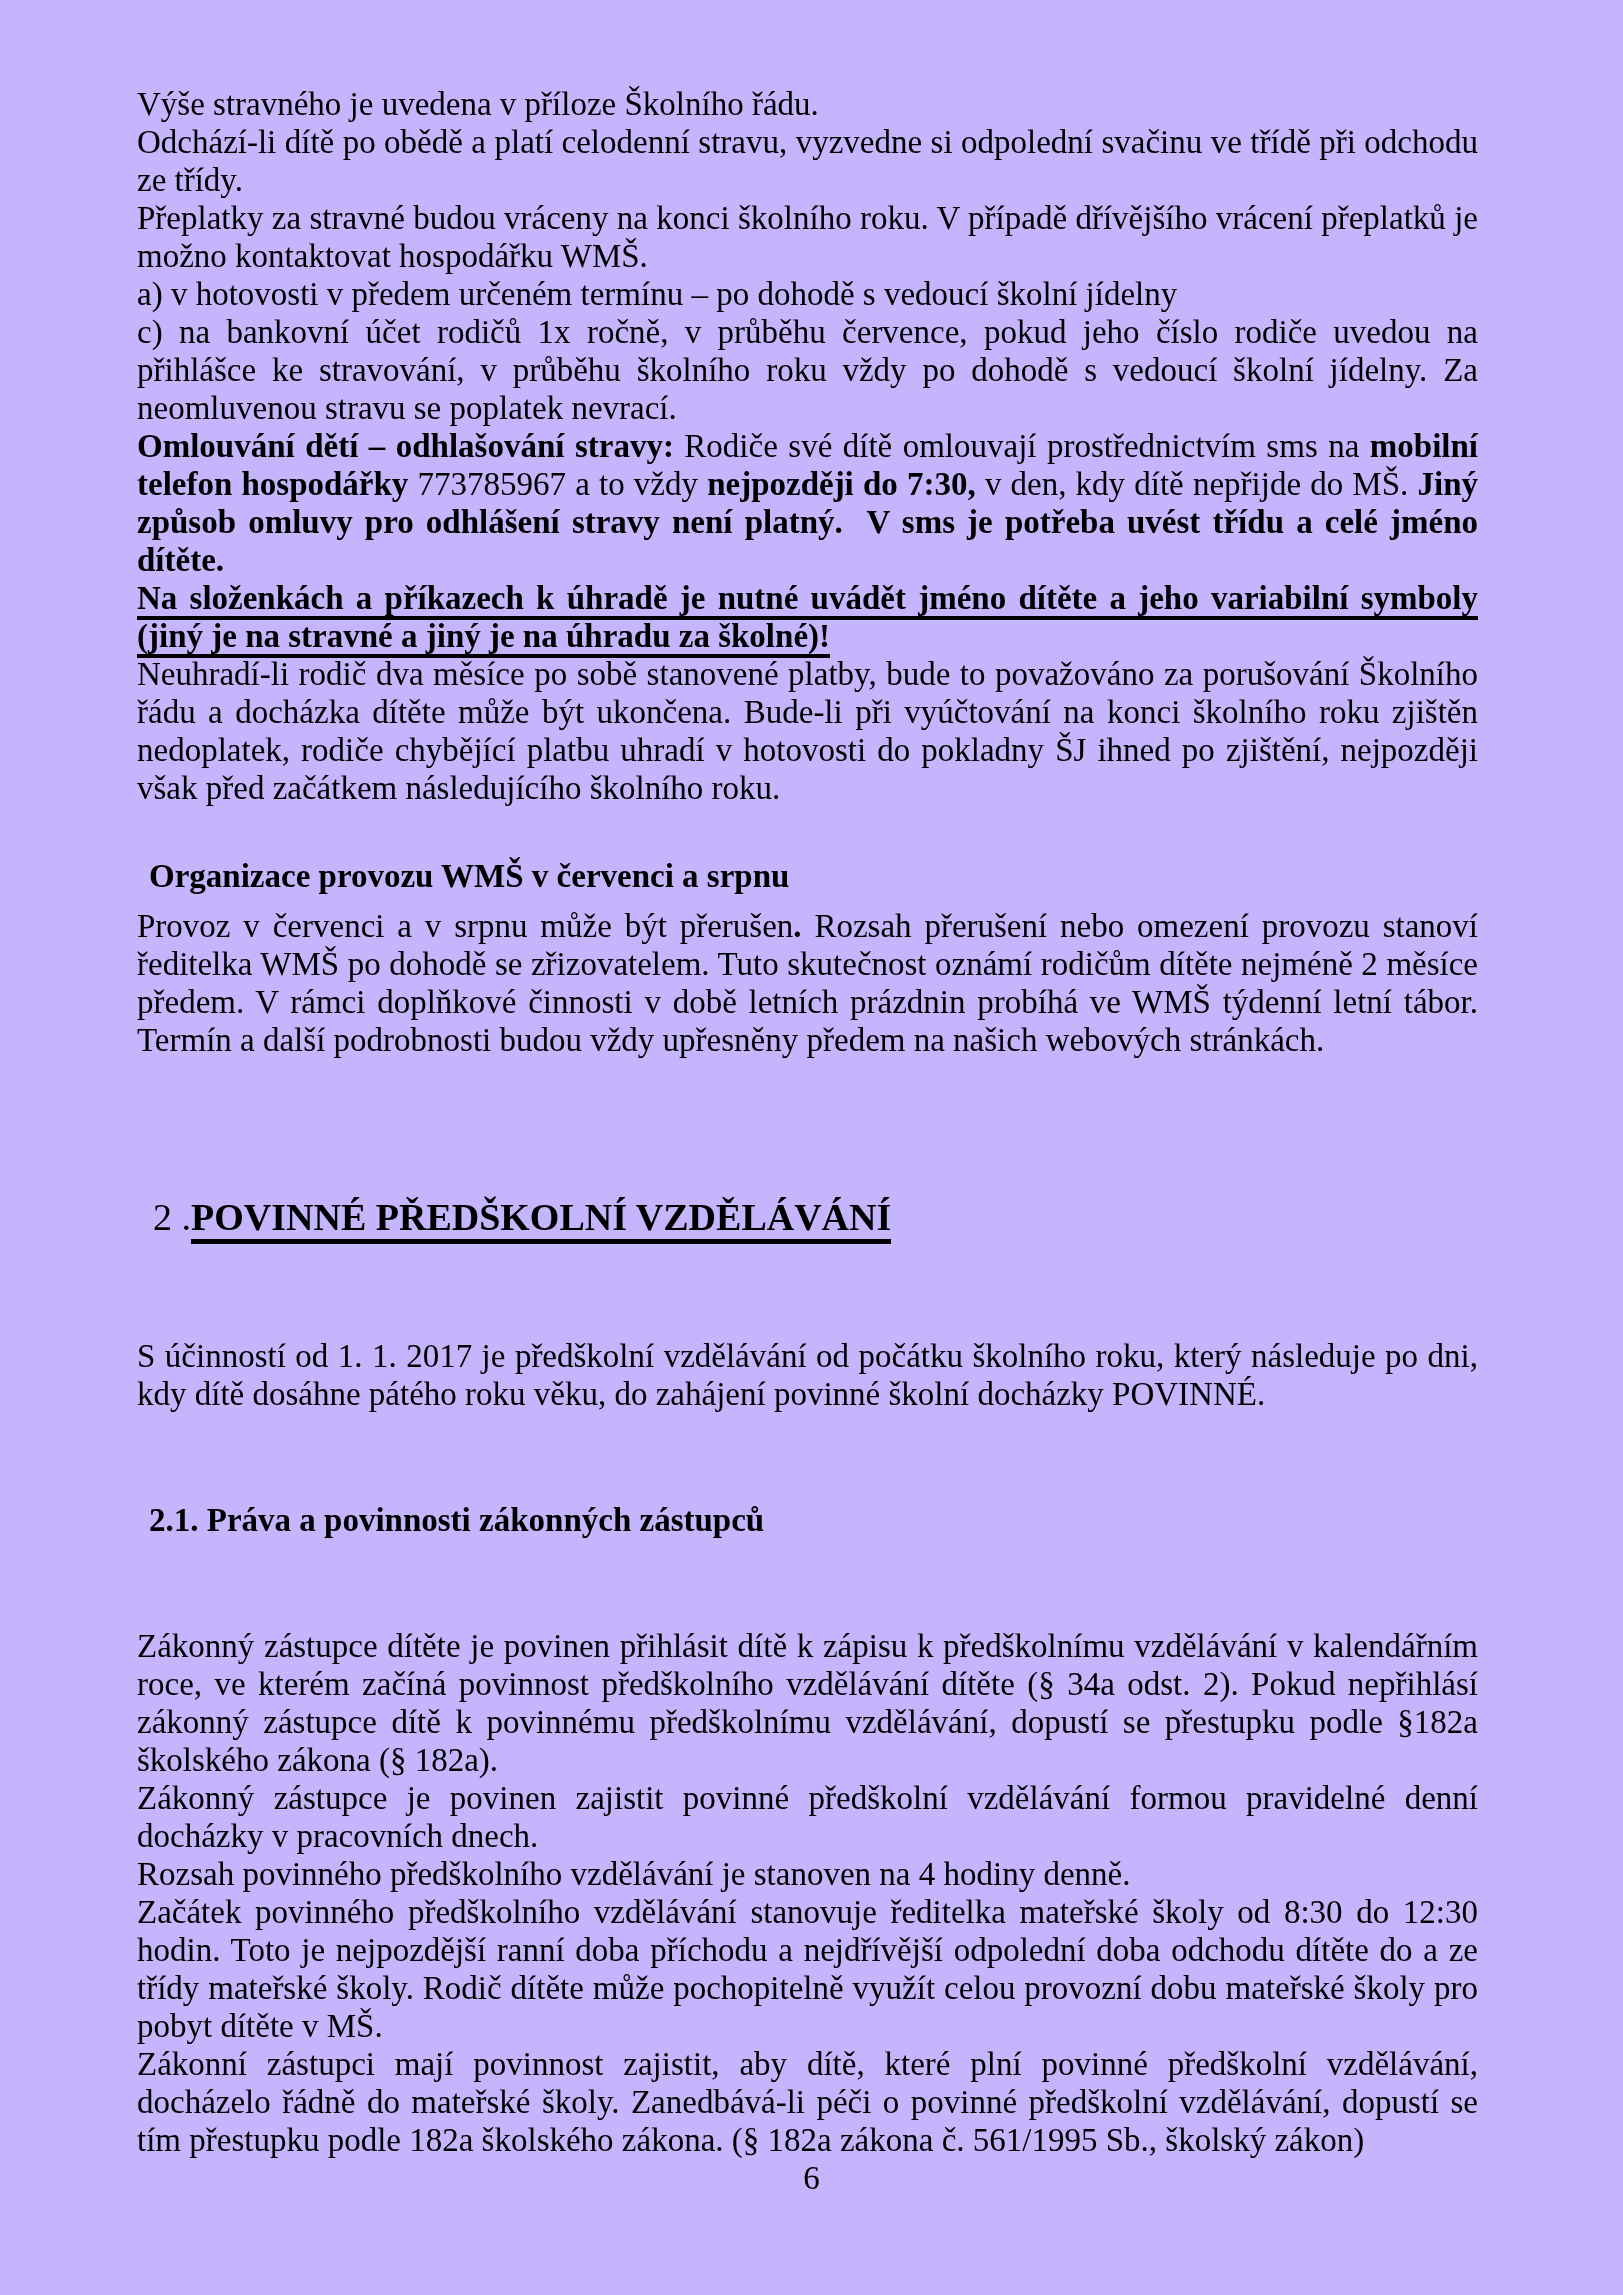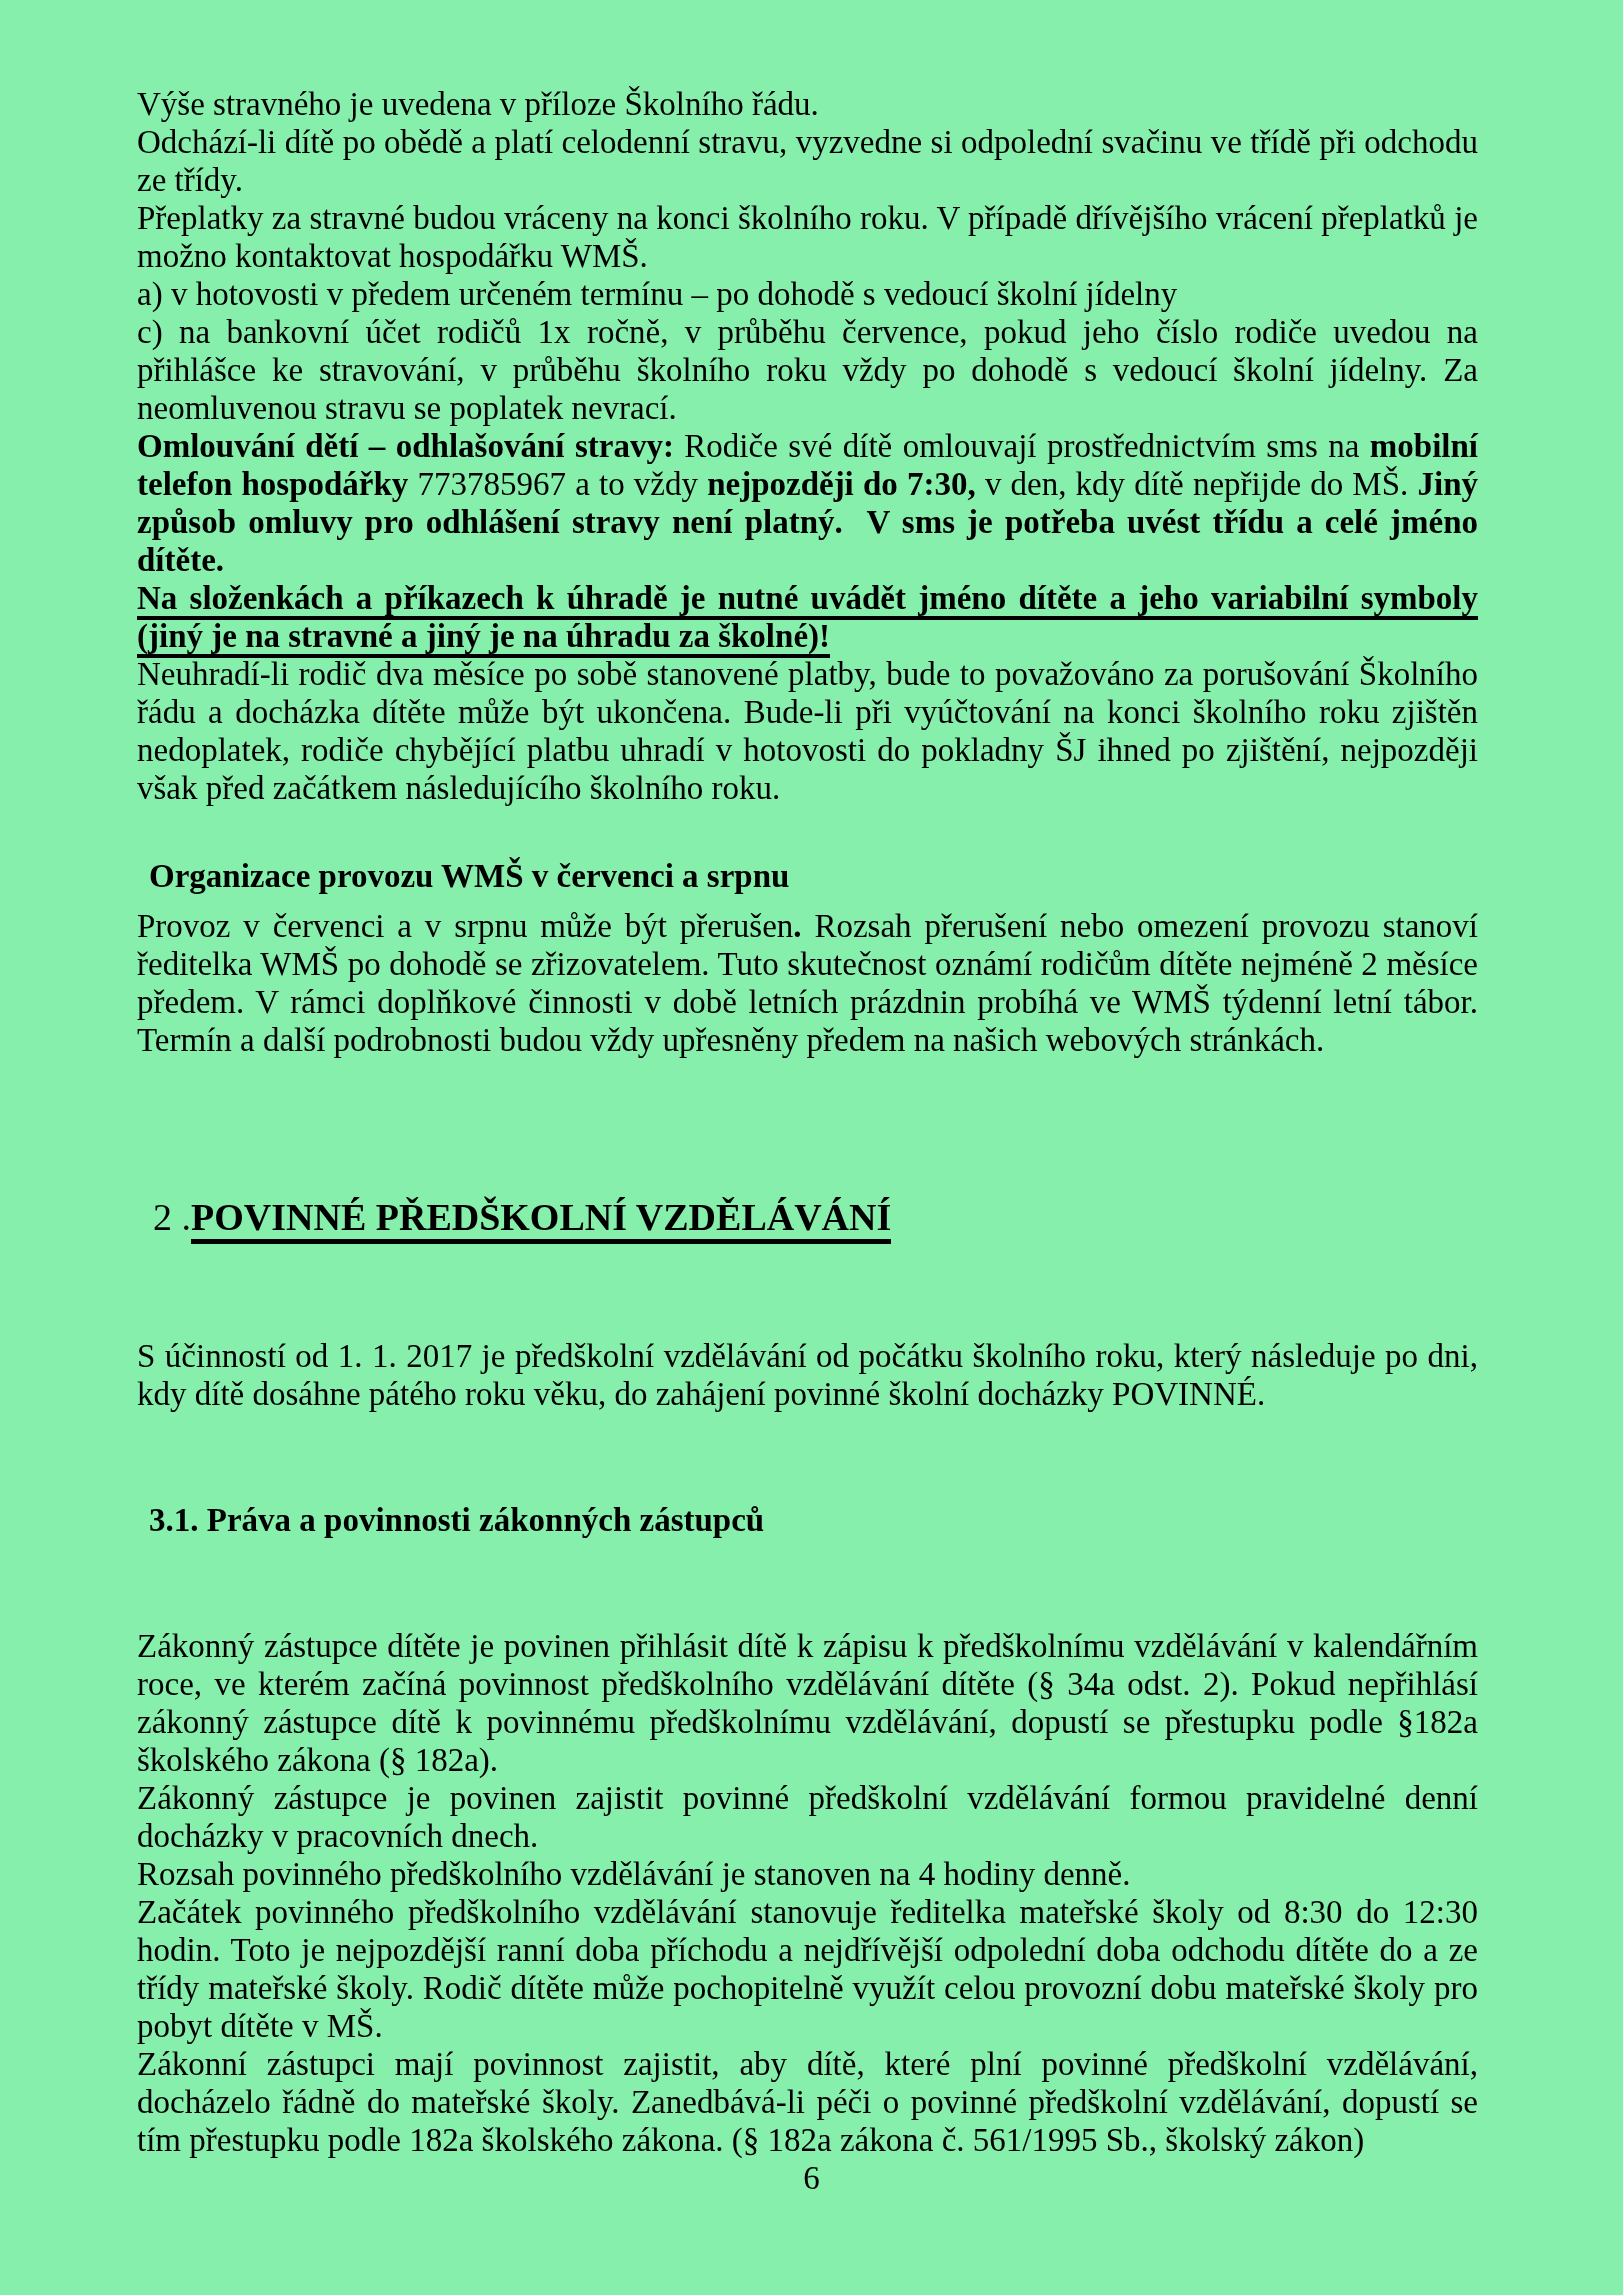--- a/index.html
+++ b/index.html
@@ -1,20 +1,20 @@
 <!DOCTYPE html>
 <html lang="cs" style="font-size:10.5px"><head>
 <meta charset="utf-8">
 <style>
   html, body { margin: 0; padding: 0; background: #ffffff; }
   .page {
     position: relative;
     width: 1623px;
     height: 2295px;
-    background: #86efac;
+    background: #c4b5fd;
     color: #000000;
     font-family: "Liberation Serif", "DejaVu Serif", serif;
     font-size: 33px;
     line-height: 38px;
     box-sizing: border-box;
     padding: 85px 145px 0 137px;
     overflow: hidden;
   }
   .content { width: 100%; }
   .para { margin: 0; text-align: justify; }
@@ -56,21 +56,21 @@
       <div class="para"><span>Provoz v červenci a v srpnu může být přerušen</span><span class="b">.</span><span> Rozsah přerušení nebo omezení provozu stanoví ředitelka WMŠ po dohodě se zřizovatelem. Tuto skutečnost oznámí rodičům dítěte nejméně 2 měsíce předem. V rámci doplňkové činnosti v době letních prázdnin probíhá ve WMŠ týdenní letní tábor. Termín a další podrobnosti budou vždy upřesněny předem na našich webových stránkách.</span></div>
       <div class="blank"></div>
       <div class="blank"></div>
       <div class="blank"></div>
       <div class="h1"><span class="h1-prefix">2 .</span><span class="b u">POVINNÉ PŘEDŠKOLNÍ VZDĚLÁVÁNÍ</span></div>
       <div class="blank"></div>
       <div class="blank"></div>
       <div class="para"><span>S účinností od 1. 1. 2017 je předškolní vzdělávání od počátku školního roku, který následuje po dni, kdy dítě dosáhne pátého roku věku, do zahájení povinné školní docházky POVINNÉ.</span></div>
       <div class="blank"></div>
       <div class="blank"></div>
-      <div class="h3"><span class="b">3.1. Práva a povinnosti zákonných zástupců</span></div>
+      <div class="h3"><span class="b">2.1. Práva a povinnosti zákonných zástupců</span></div>
       <div class="blank"></div>
       <div class="blank"></div>
       <div class="para"><span>Zákonný zástupce dítěte je povinen přihlásit dítě k zápisu k předškolnímu vzdělávání v kalendářním roce, ve kterém začíná povinnost předškolního vzdělávání dítěte (§ 34a odst. 2). Pokud nepřihlásí zákonný zástupce dítě k povinnému předškolnímu vzdělávání, dopustí se přestupku podle §182a školského zákona (§ 182a).</span></div>
       <div class="para"><span>Zákonný zástupce je povinen zajistit povinné předškolní vzdělávání formou pravidelné denní docházky v pracovních dnech.</span></div>
       <div class="para"><span>Rozsah povinného předškolního vzdělávání je stanoven na 4 hodiny denně.</span></div>
       <div class="para"><span>Začátek povinného předškolního vzdělávání stanovuje ředitelka mateřské školy od 8:30 do 12:30 hodin. Toto je nejpozdější ranní doba příchodu a nejdřívější odpolední doba odchodu dítěte do a ze třídy mateřské školy. Rodič dítěte může pochopitelně využít celou provozní dobu mateřské školy pro pobyt dítěte v MŠ.</span></div>
       <div class="para"><span>Zákonní zástupci mají povinnost zajistit, aby dítě, které plní povinné předškolní vzdělávání, docházelo řádně do mateřské školy. Zanedbává-li péči o povinné předškolní vzdělávání, dopustí se tím přestupku podle 182a školského zákona. (§ 182a zákona č. 561/1995 Sb., školský zákon)</span></div>
     </div>
   <div class="footer">
     <span>6</span>

